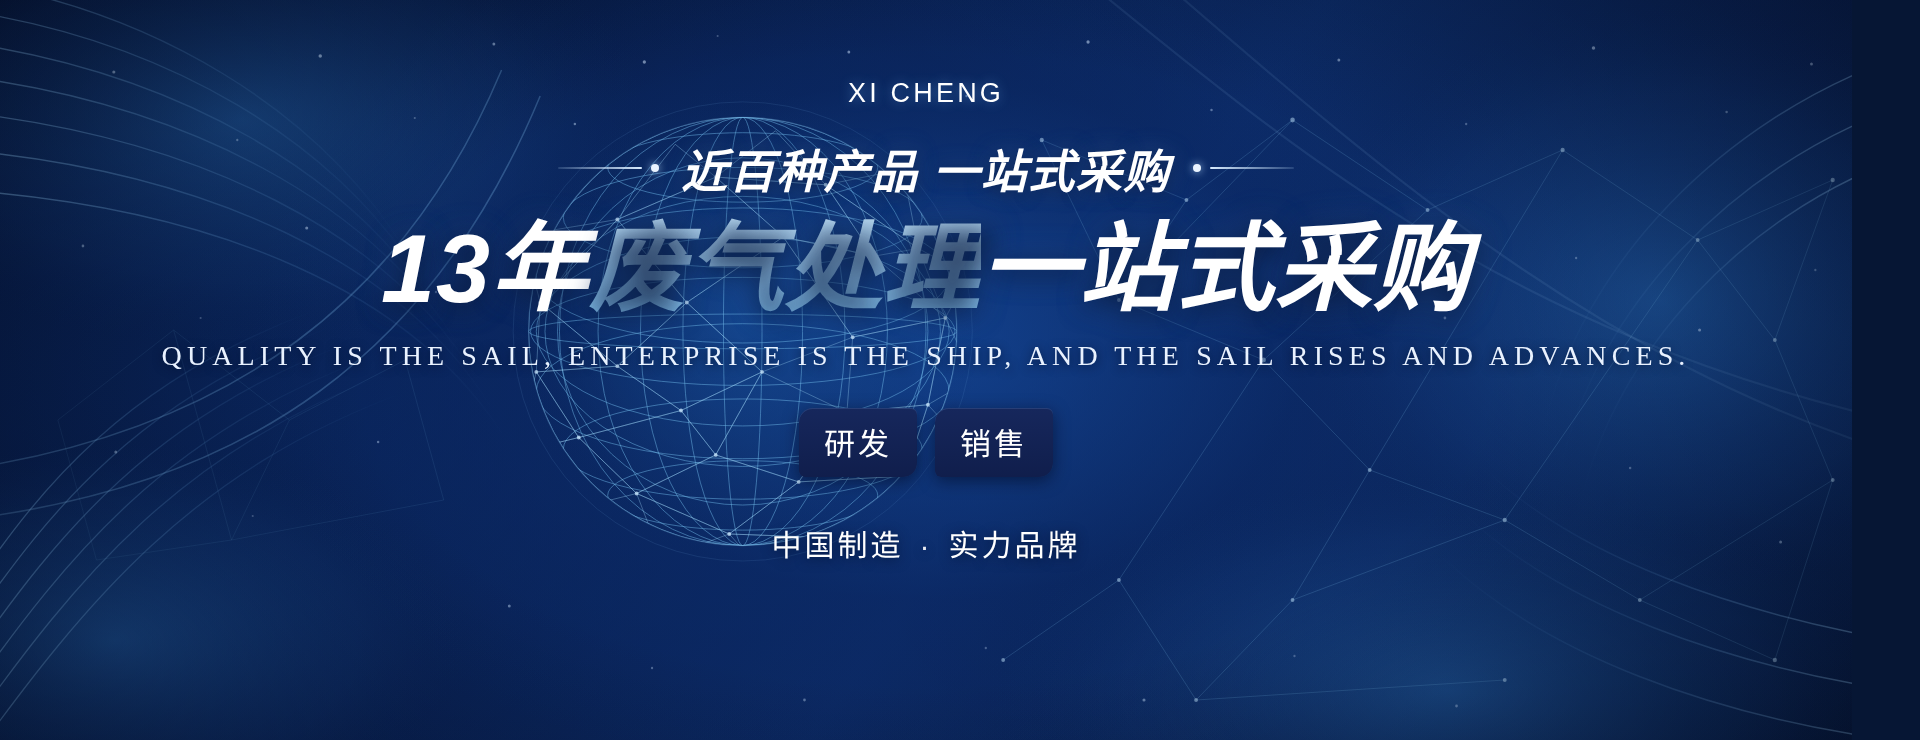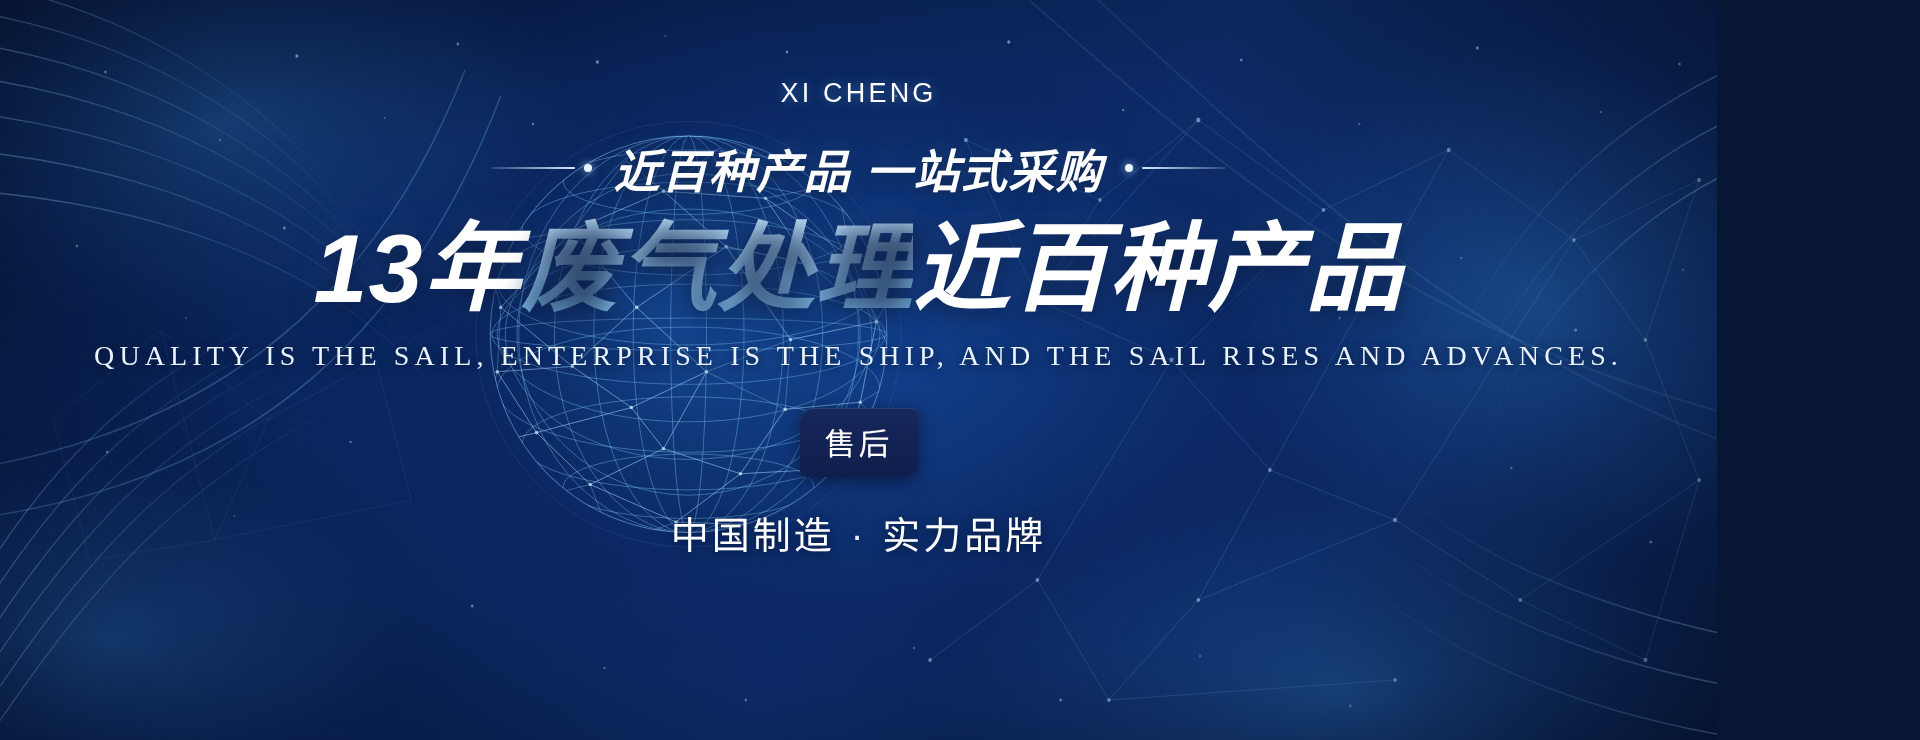--- a/index.html
+++ b/index.html
@@ -5,21 +5,21 @@
 <style>
   html, body {
     margin: 0;
     padding: 0;
     background: #061634;
   }
   * { box-sizing: border-box; }
 
   .banner {
     position: relative;
-    width: 1717px;
+    width: 1852px;
     height: 740px;
     overflow: hidden;
     font-family: "Liberation Sans", "DejaVu Sans", sans-serif;
     background:
       radial-gradient(ellipse 900px 620px at 50% 46%, rgba(20,70,150,0.85) 0%, rgba(11,42,105,0.55) 42%, rgba(7,24,66,0.0) 75%),
       radial-gradient(ellipse 1400px 900px at 14% 52%, rgba(10,40,100,0.75) 0%, rgba(6,20,58,0.2) 60%, rgba(6,20,58,0) 80%),
       radial-gradient(ellipse 1100px 800px at 92% 50%, rgba(14,52,120,0.6) 0%, rgba(6,20,58,0.1) 62%, rgba(6,20,58,0) 82%),
       linear-gradient(125deg, #05112c 0%, #07193d 18%, #0a2457 40%, #0d2e6b 56%, #0a2150 76%, #061531 100%);
   }
 
@@ -128,23 +128,23 @@
     border-radius: 14px 6px 14px 6px;
     color: #ffffff;
     font-size: 31px;
     font-weight: 500;
     letter-spacing: 3px;
     text-align: center;
     box-shadow: 0 4px 16px rgba(2,10,32,0.55), inset 0 1px 0 rgba(120,170,240,0.18);
   }
 
   .footer-line {
-    margin-top: 28px;
+    margin-top: 44px;
     color: #ffffff;
-    font-size: 38px;
+    font-size: 30px;
     font-weight: 400;
     letter-spacing: 3px;
     white-space: nowrap;
     text-shadow: 0 2px 12px rgba(4,18,50,0.85);
   }
   .footer-line .sep { padding: 0 16px; opacity: 0.9; }
 </style>
 </head>
 <body>
 
@@ -426,27 +426,28 @@
         <span class="dot"></span>
       </span>
       <span class="subhead">近百种产品 一站式采购</span>
       <span class="deco right">
         <span class="dot"></span>
         <span class="bar"></span>
       </span>
     </div>
 
     <div class="headline">
-      <span class="w">13年</span><span class="hl">废气处理</span><span class="w">近百种产品</span>
+      <span class="w">13年</span><span class="hl">废气处理</span><span class="w">一站式采购</span>
     </div>
 
     <div class="tagline">QUALITY IS THE SAIL, ENTERPRISE IS THE SHIP, AND THE SAIL RISES AND ADVANCES.</div>
 
     <div class="badges">
-      <div class="badge">售后</div>
+      <div class="badge">研发</div>
+      <div class="badge">销售</div>
     </div>
 
     <div class="footer-line">
       <span>中国制造</span><span class="sep">·</span><span>实力品牌</span>
     </div>
 
   </div>
 </div>
 
 </body></html>

